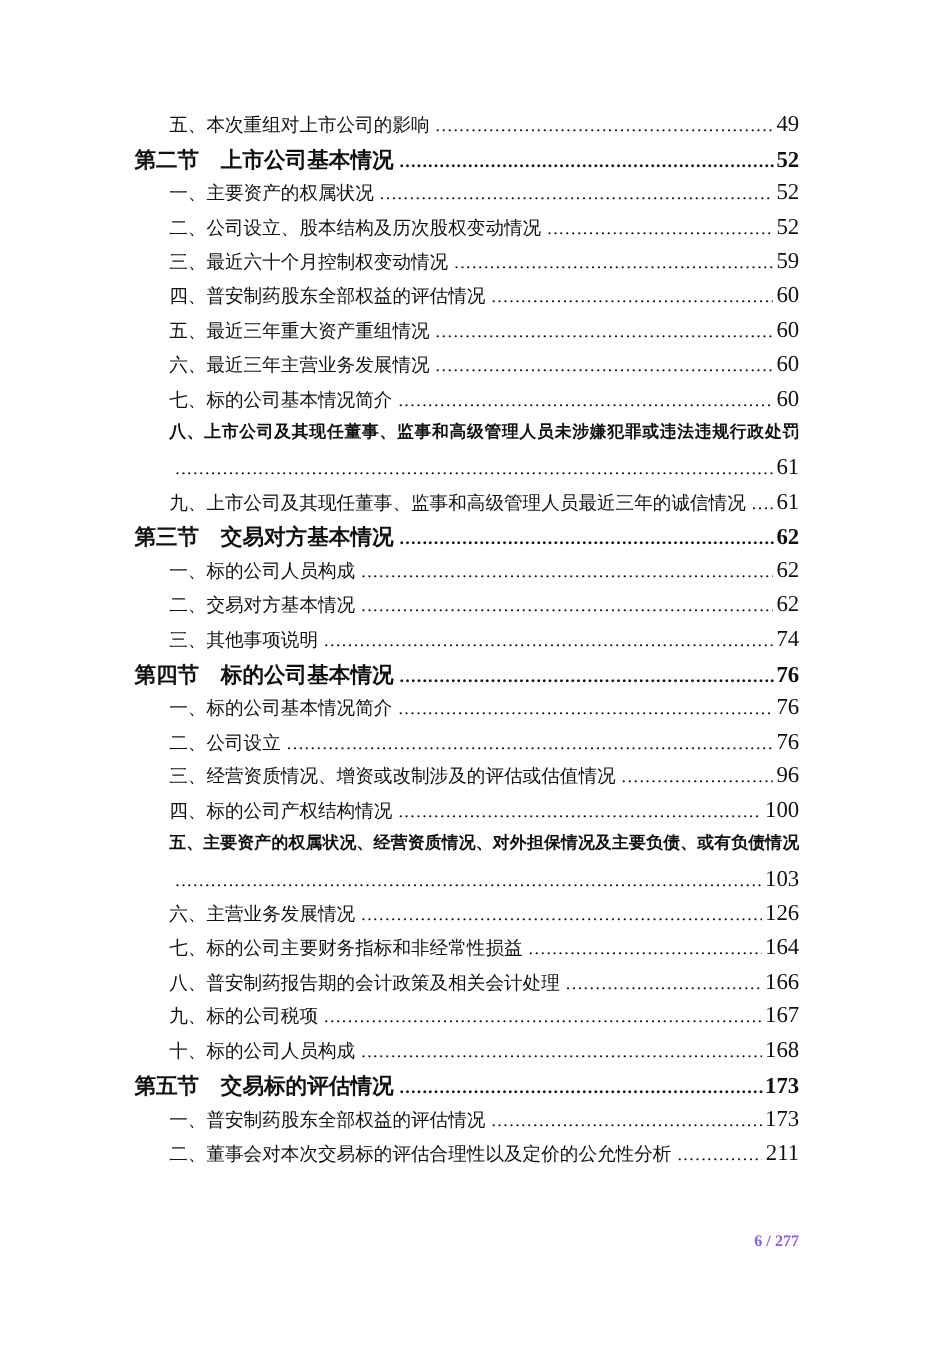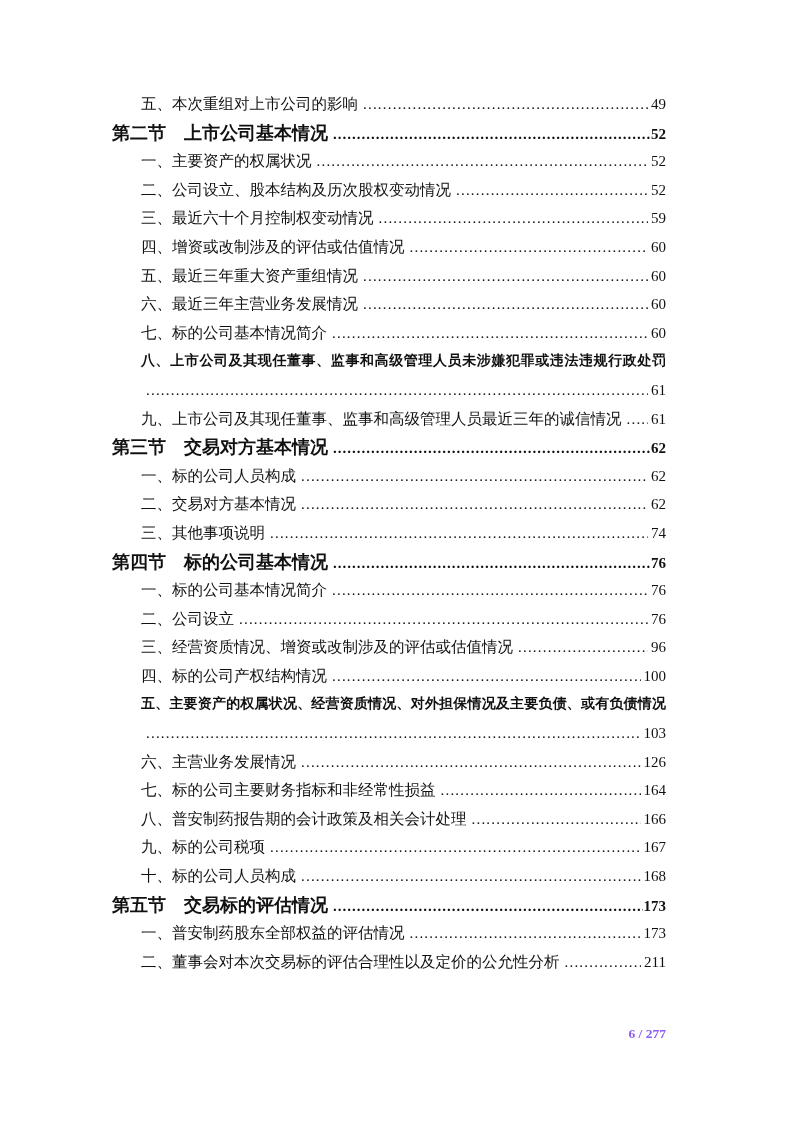--- a/index.html
+++ b/index.html
@@ -54,21 +54,21 @@
   }
   .section .toc-dots {
     margin: 0 1px 0 5px;
     letter-spacing: 1px;
   }
   .toc-dots::after {
     content: "........................................................................................................................................................................................................................................";
   }
   .toc-page {
     flex: 0 0 auto;
-    font-size: 15px;
+    font-size: 19px;
   }
   .section .toc-page {
     font-weight: bold;
   }
   
   .toc-row.wrap-title {
     display: block;
     font-size: 14px;
     text-align: justify;
     text-align-last: justify;
@@ -113,21 +113,21 @@
       <span class="toc-label">二、公司设立、股本结构及历次股权变动情况</span>
       <span class="toc-dots"></span>
       <span class="toc-page">52</span>
     </div>
     <div class="toc-row flex item">
       <span class="toc-label">三、最近六十个月控制权变动情况</span>
       <span class="toc-dots"></span>
       <span class="toc-page">59</span>
     </div>
     <div class="toc-row flex item">
-      <span class="toc-label">四、增资或改制涉及的评估或估值情况</span>
+      <span class="toc-label">四、普安制药股东全部权益的评估情况</span>
       <span class="toc-dots"></span>
       <span class="toc-page">60</span>
     </div>
     <div class="toc-row flex item">
       <span class="toc-label">五、最近三年重大资产重组情况</span>
       <span class="toc-dots"></span>
       <span class="toc-page">60</span>
     </div>
     <div class="toc-row flex item">
       <span class="toc-label">六、最近三年主营业务发展情况</span>

